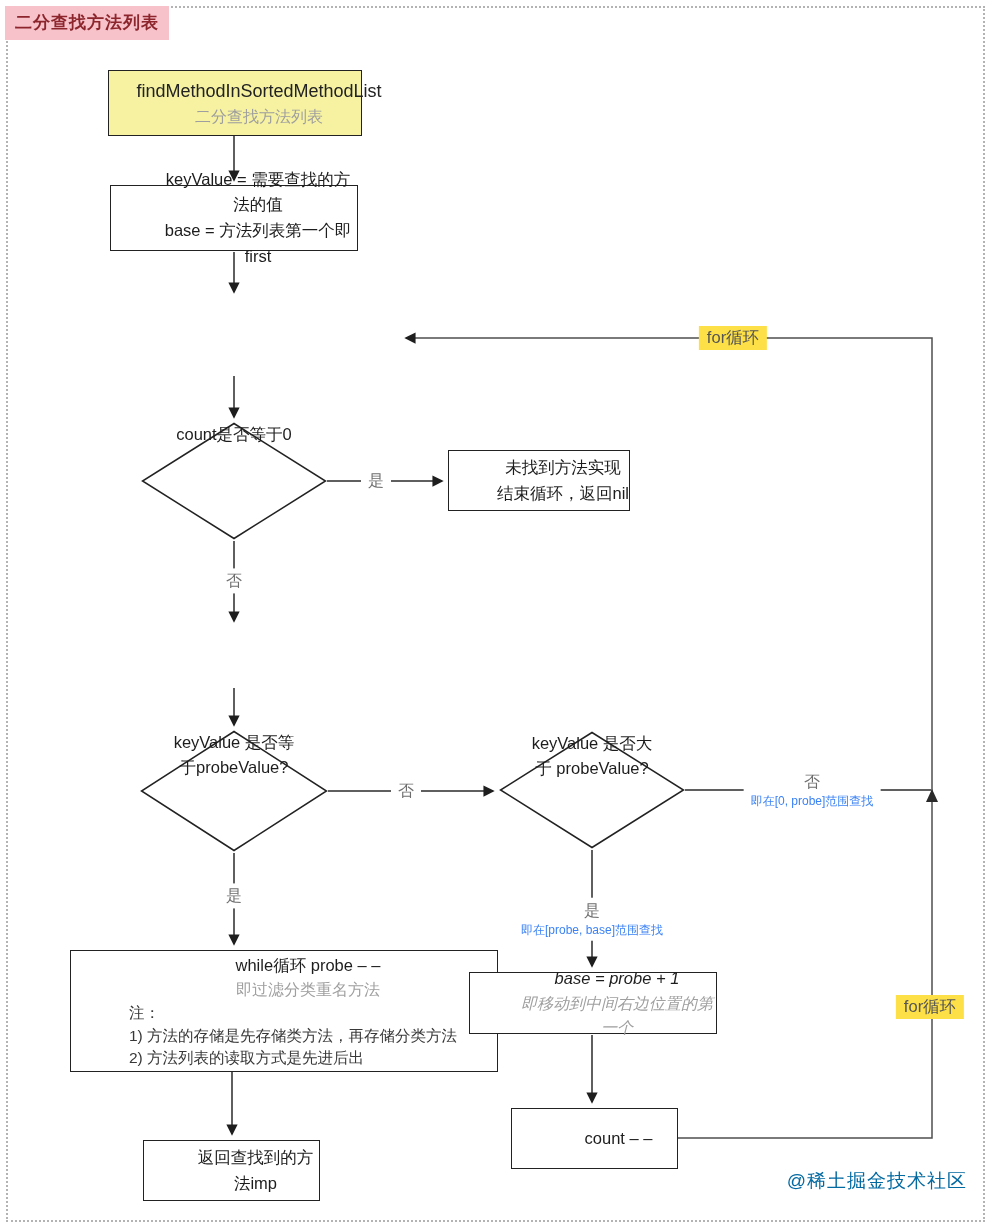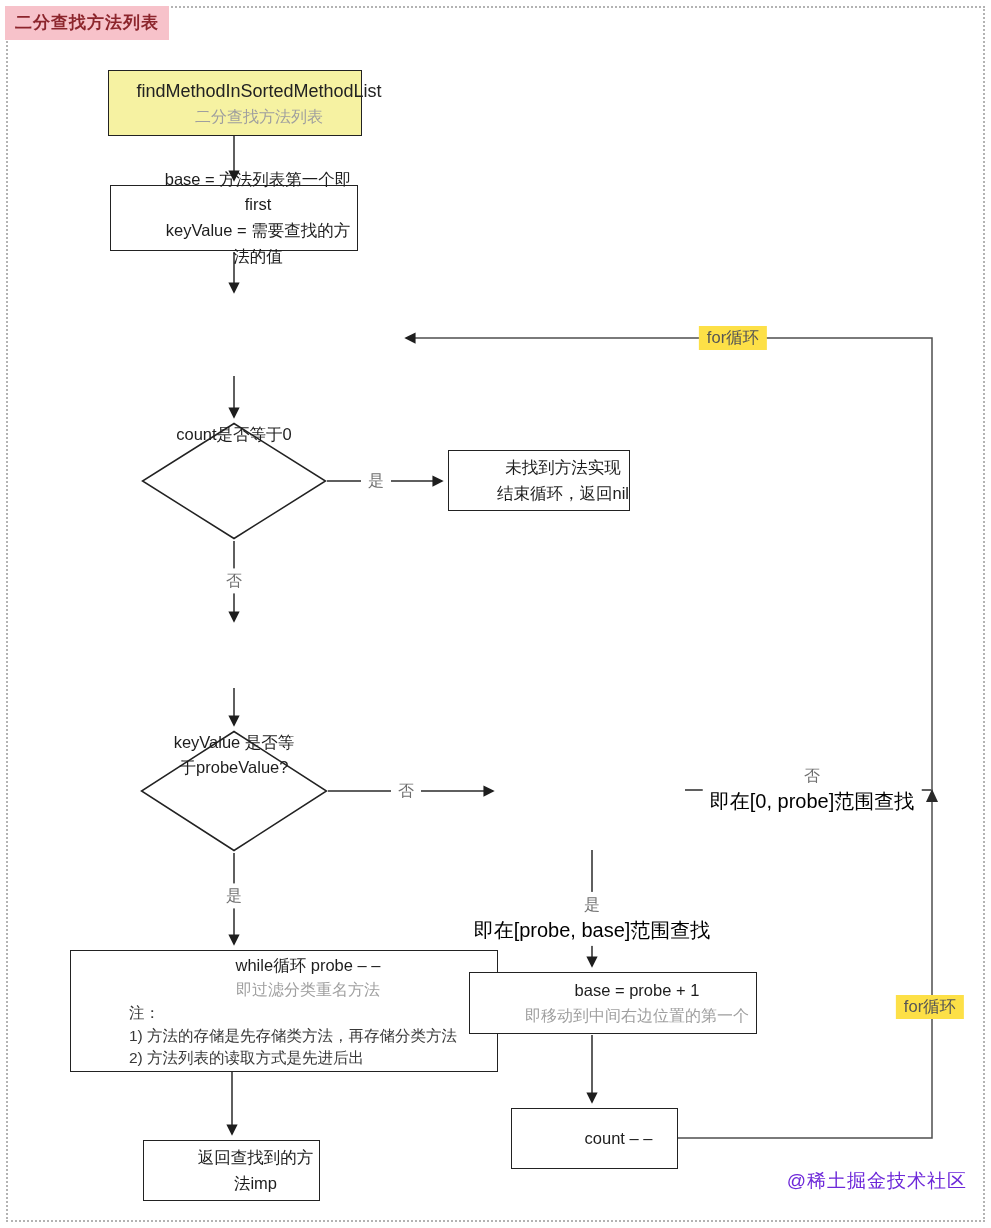--- a/index.html
+++ b/index.html
@@ -37,27 +37,27 @@
     position:absolute; left:0; top:0; width:100%; height:100%;
     display:flex; flex-direction:column; align-items:center;
     font-size:16.5px; color:#1d1d1d; line-height:1.5; text-align:center;
   }
 
   .elabel {
     position:absolute; transform:translate(-50%,-50%); background:#ffffff;
     padding:1px 7px; color:#6e6e6e; font-size:16px; white-space:nowrap;
     text-align:center; line-height:1.45;
   }
-  .elabel .annot { color:#000000; font-size:20px; }
+  .elabel .annot { color:#3b82f6; font-size:12px; }
   .looplabel {
     position:absolute; transform:translate(-50%,-50%); background:#fde047;
     padding:1px 8px; color:#555555; font-size:16.5px; white-space:nowrap;
   }
   .watermark {
-    position:absolute; right:24px; top:1168px; color:#6d28d9;
+    position:absolute; right:24px; top:1168px; color:#0369a1;
     font-size:19px; letter-spacing:1px;
   }
 </style>
 </head>
 <body>
 
 <div class="canvas">
 
   <svg class="wires" width="991" height="1228">
     <defs>
@@ -88,22 +88,22 @@
   <div class="frame"></div>
   <div class="tag">二分查找方法列表</div>
   <div class="watermark">@稀土掘金技术社区</div>
 
   <div class="node start" style="left:108px; top:70px; width:254px; height:66px;">
     <div class="t-big">findMethodInSortedMethodList</div>
     <div class="t-sub">二分查找方法列表</div>
   </div>
 
   <div class="node" style="left:110px; top:185px; width:248px; height:66px;">
+    <div class="t-main">keyValue = 需要查找的方法的值</div>
     <div class="t-main">base = 方法列表第一个即first</div>
-    <div class="t-main">keyValue = 需要查找的方法的值</div>
   </div>
 
 
   <div class="diamond" style="left:141px; top:422px; width:186px; height:118px;">
     <svg width="186" height="118">
       <polygon points="93,1.5 184.5,59 93,116.5 1.5,59" fill="#ffffff" stroke="#222222" stroke-width="1.5"></polygon>
     </svg>
     <div class="dtext">
       <div>count是否等于0</div>
     </div>
@@ -118,34 +118,43 @@
   <div class="diamond" style="left:140px; top:730px; width:188px; height:122px;">
     <svg width="188" height="122">
       <polygon points="94,1.5 186.5,61 94,120.5 1.5,61" fill="#ffffff" stroke="#222222" stroke-width="1.5"></polygon>
     </svg>
     <div class="dtext">
       <div>keyValue 是否等</div>
       <div>于probeValue?</div>
     </div>
   </div>
 
+  <div class="diamond" style="left:499px; top:731px; width:186px; height:118px;">
+    <svg width="186" height="118">
+      <polygon points="93,1.5 184.5,59 93,116.5 1.5,59" fill="#ffffff" stroke="#222222" stroke-width="1.5"></polygon>
+    </svg>
+    <div class="dtext">
+      <div>keyValue 是否大</div>
+      <div>于 probeValue?</div>
+    </div>
+  </div>
 
   <div class="node" style="left:58px; top:950px; width:428px; height:122px;margin-left:12px;">
     <div class="t-main">while循环 probe – –</div>
     <div class="t-sub">即过滤分类重名方法</div>
     <div class="notes-sm">注：</div>
     <div class="notes-sm">1) 方法的存储是先存储类方法，再存储分类方法</div>
     <div class="notes-sm">2) 方法列表的读取方式是先进后出</div>
   </div>
 
   <div class="node" style="left:143px; top:1140px; width:177px; height:61px;">
     <div class="t-main">返回查找到的方法imp</div>
   </div>
 
-  <div class="node" style="left:469px; top:972px; width:288px; height:62px;">
+  <div class="node" style="left:469px; top:972px; width:248px; height:62px;font-style:italic;">
     <div class="t-main">base = probe + 1</div>
     <div class="t-sub">即移动到中间右边位置的第一个</div>
   </div>
 
   <div class="node" style="left:511px; top:1108px; width:167px; height:61px;">
     <div class="t-main">count – –</div>
   </div>
 
   <div class="elabel" style="left:376px; top:481px;">是</div>
   <div class="elabel" style="left:234px; top:581px;">否</div>

